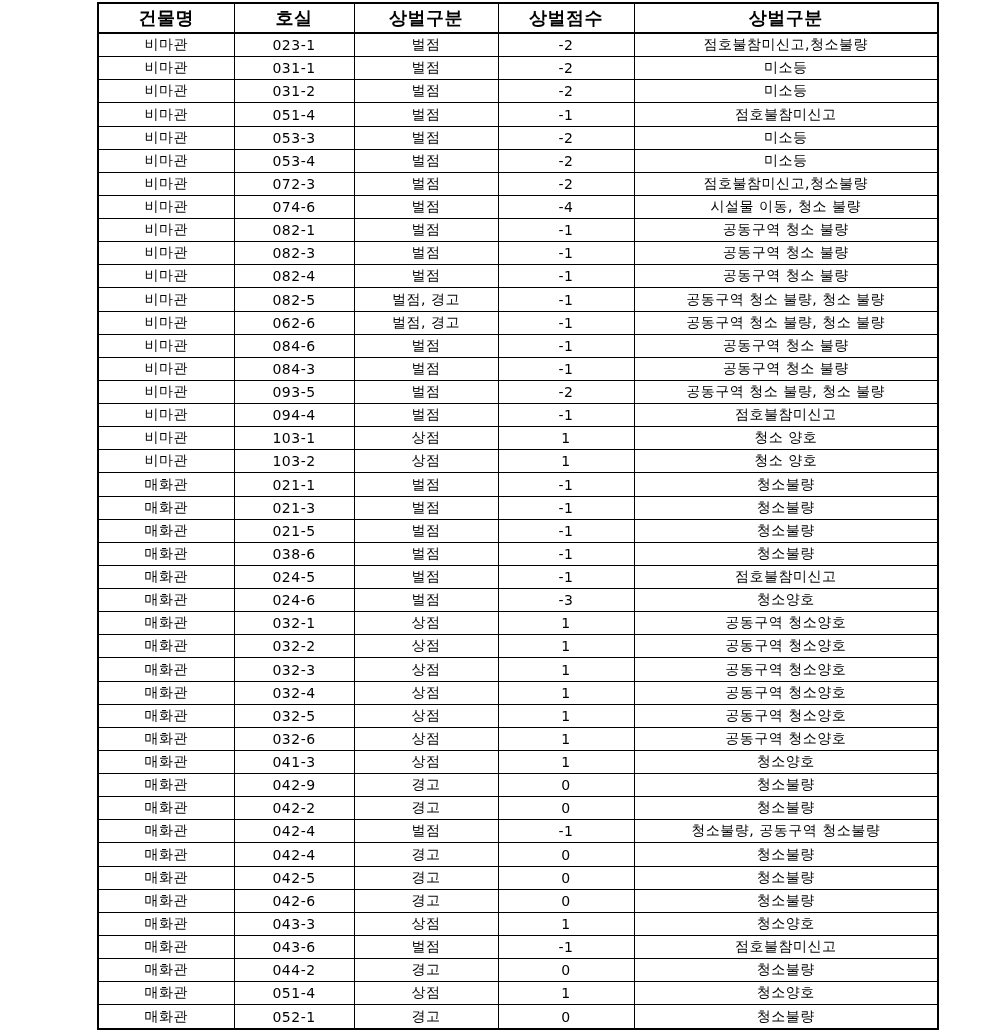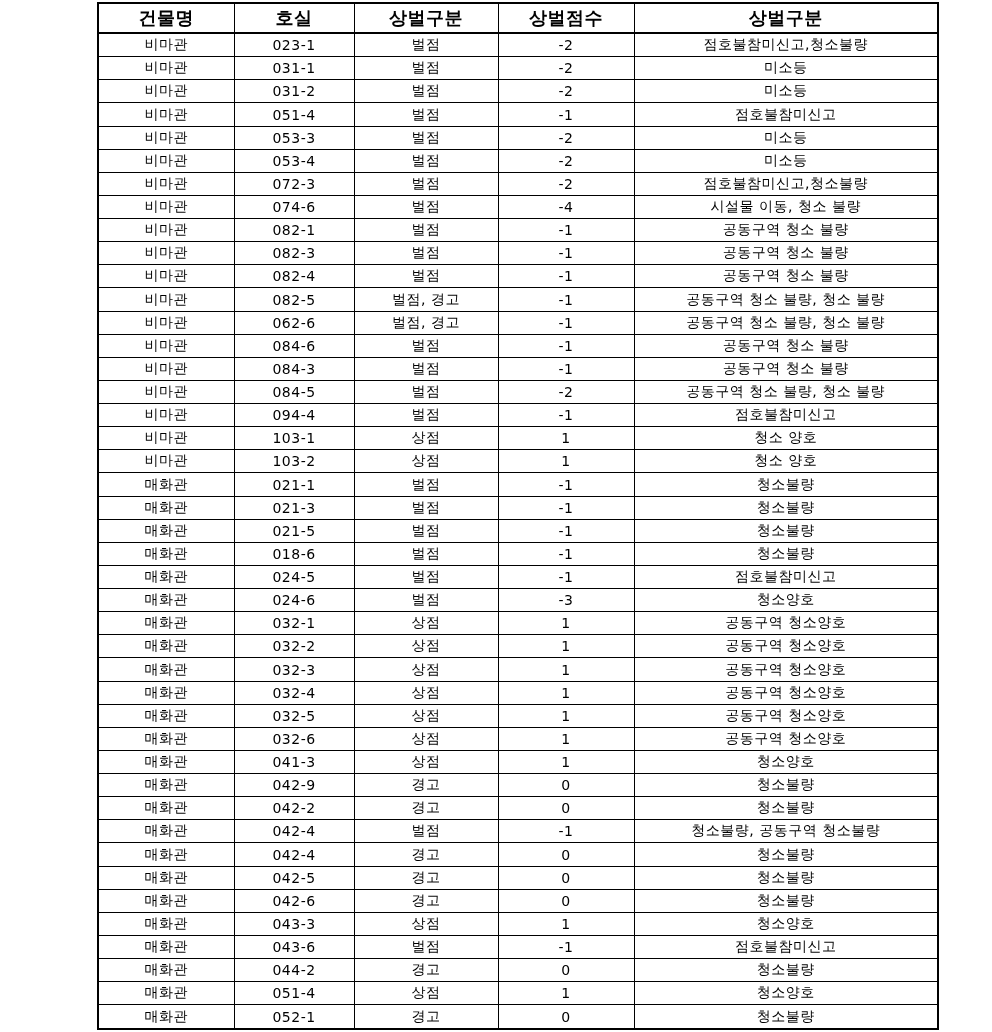--- a/index.html
+++ b/index.html
@@ -187,21 +187,21 @@
   <tr>
     <td>비마관</td>
     <td>084-3</td>
     <td>벌점</td>
     <td>-1</td>
     <td>공동구역 청소 불량</td>
   </tr>
 
   <tr>
     <td>비마관</td>
-    <td>084-5</td>
+    <td>093-5</td>
     <td>벌점</td>
     <td>-2</td>
     <td>공동구역 청소 불량, 청소 불량</td>
   </tr>
 
   <tr>
     <td>비마관</td>
     <td>094-4</td>
     <td>벌점</td>
     <td>-1</td>
@@ -243,21 +243,21 @@
   <tr>
     <td>매화관</td>
     <td>021-5</td>
     <td>벌점</td>
     <td>-1</td>
     <td>청소불량</td>
   </tr>
 
   <tr>
     <td>매화관</td>
-    <td>018-6</td>
+    <td>038-6</td>
     <td>벌점</td>
     <td>-1</td>
     <td>청소불량</td>
   </tr>
 
   <tr>
     <td>매화관</td>
     <td>024-5</td>
     <td>벌점</td>
     <td>-1</td>

